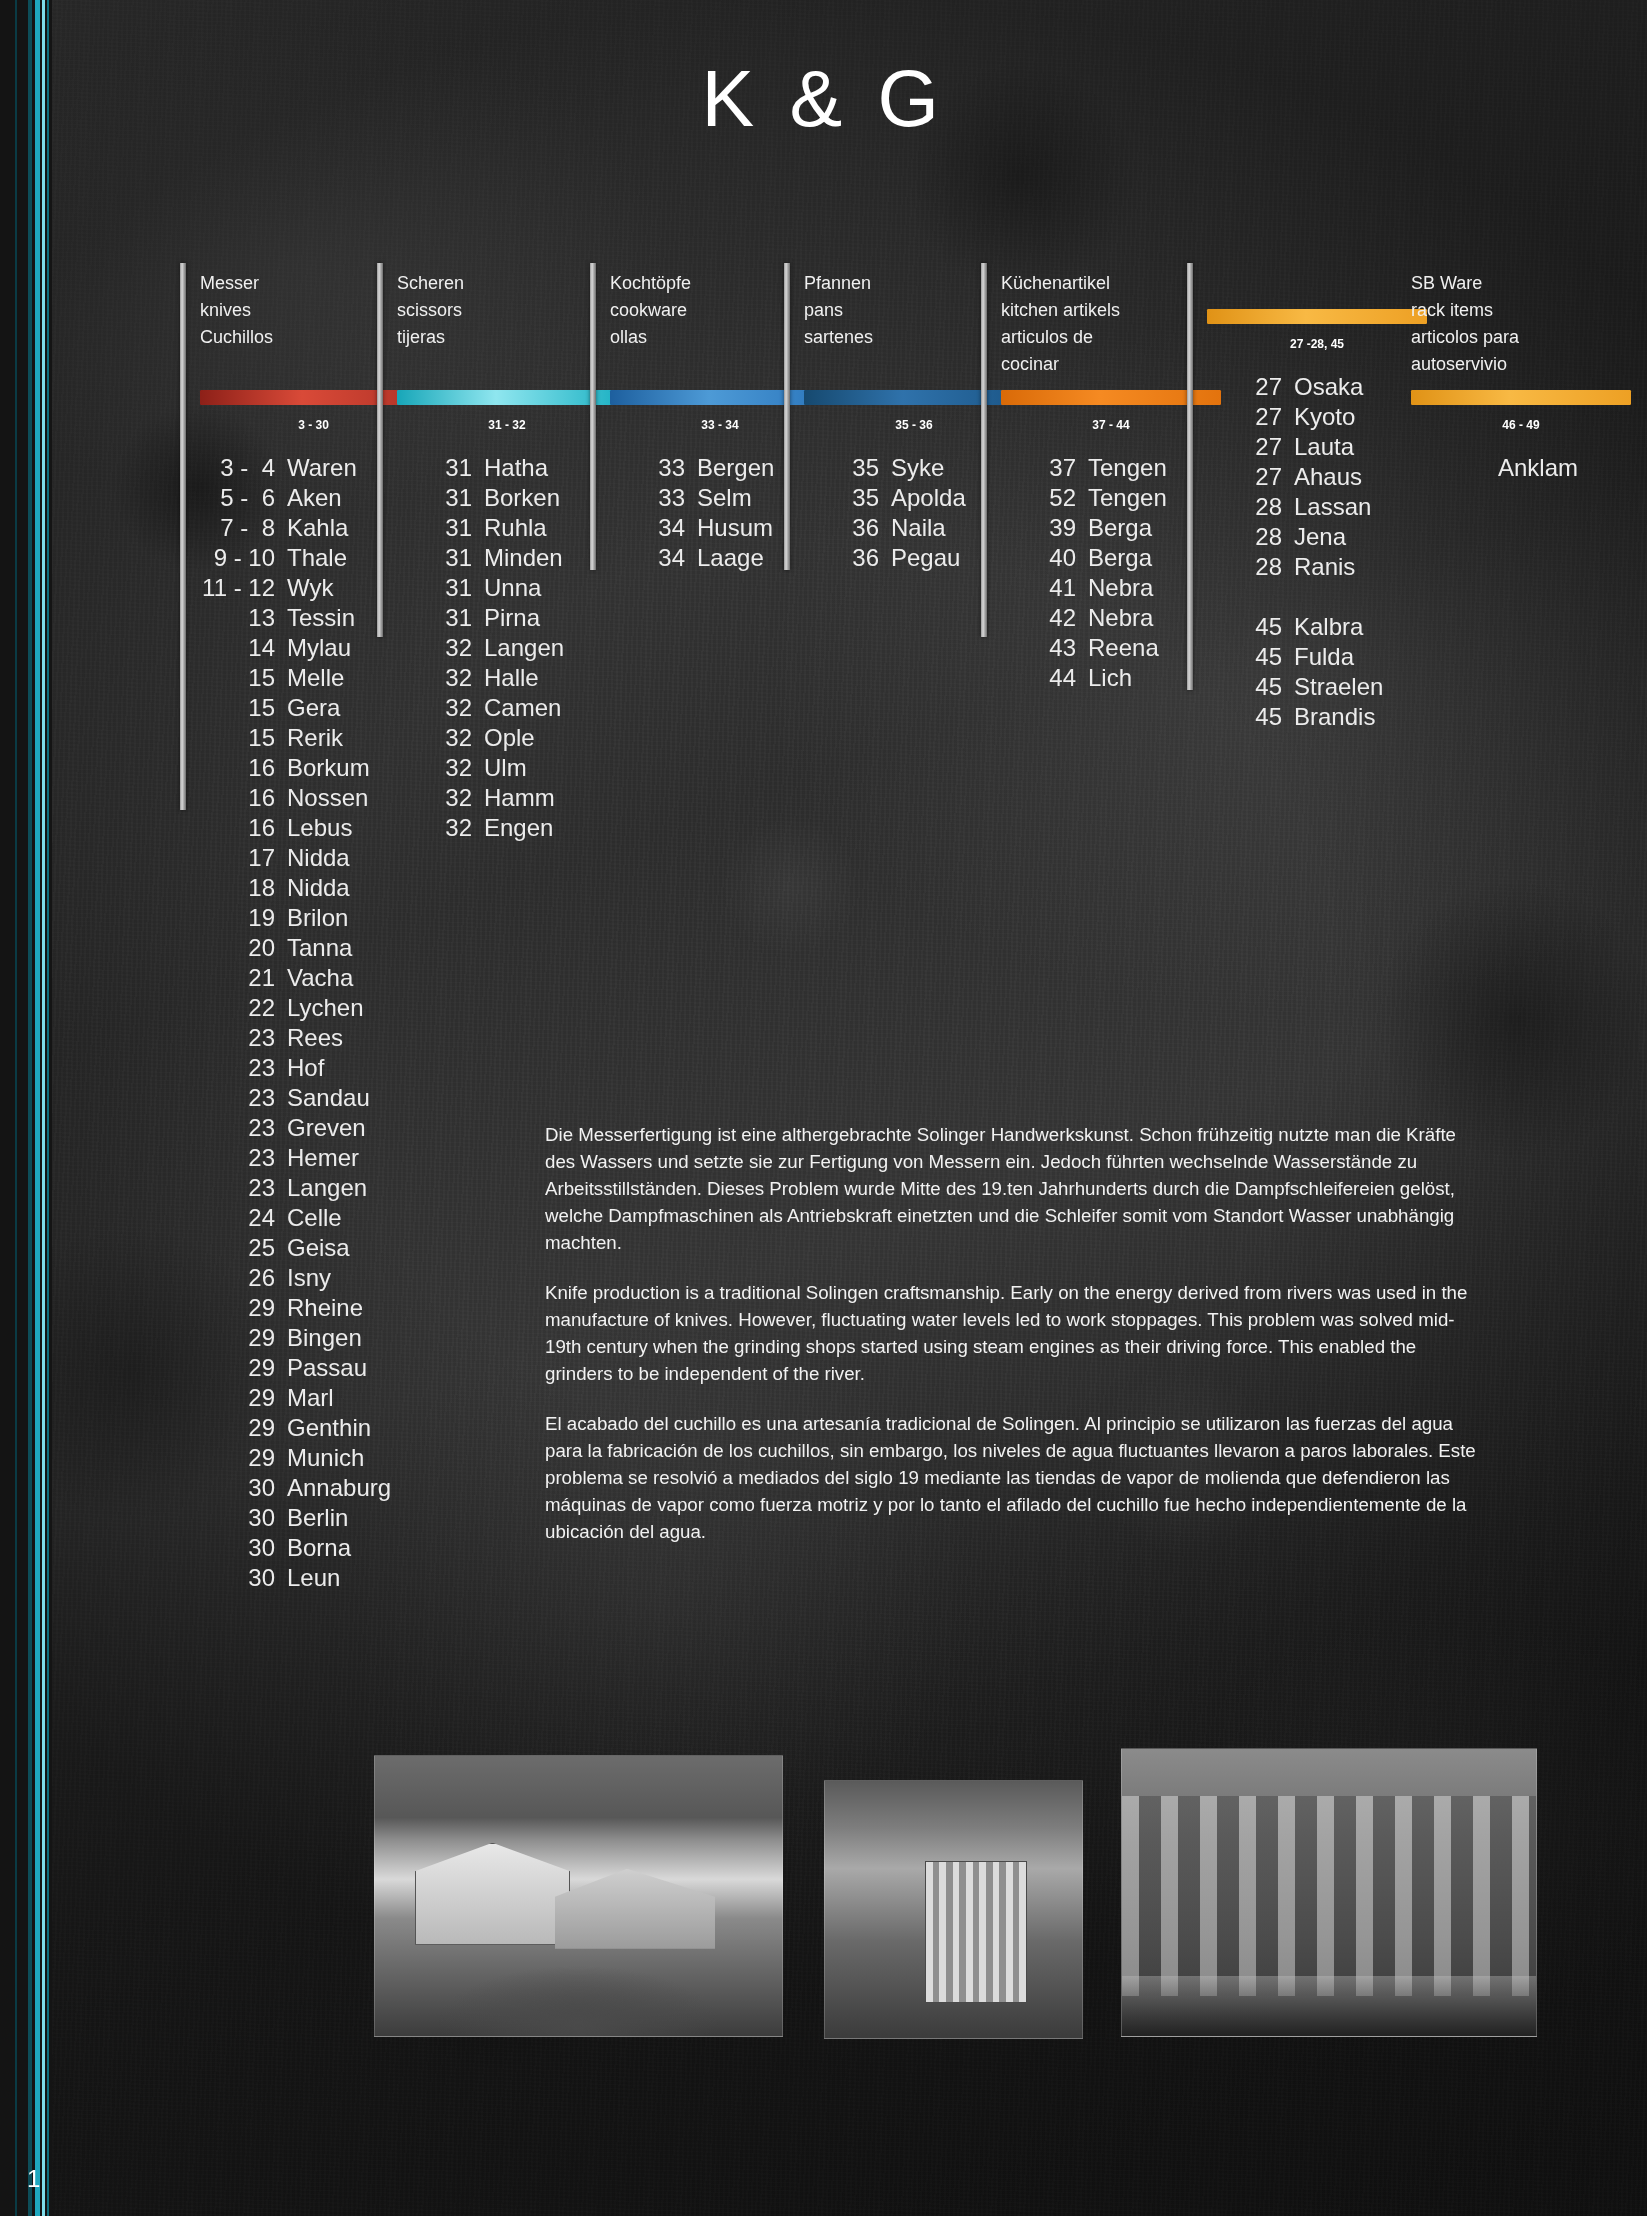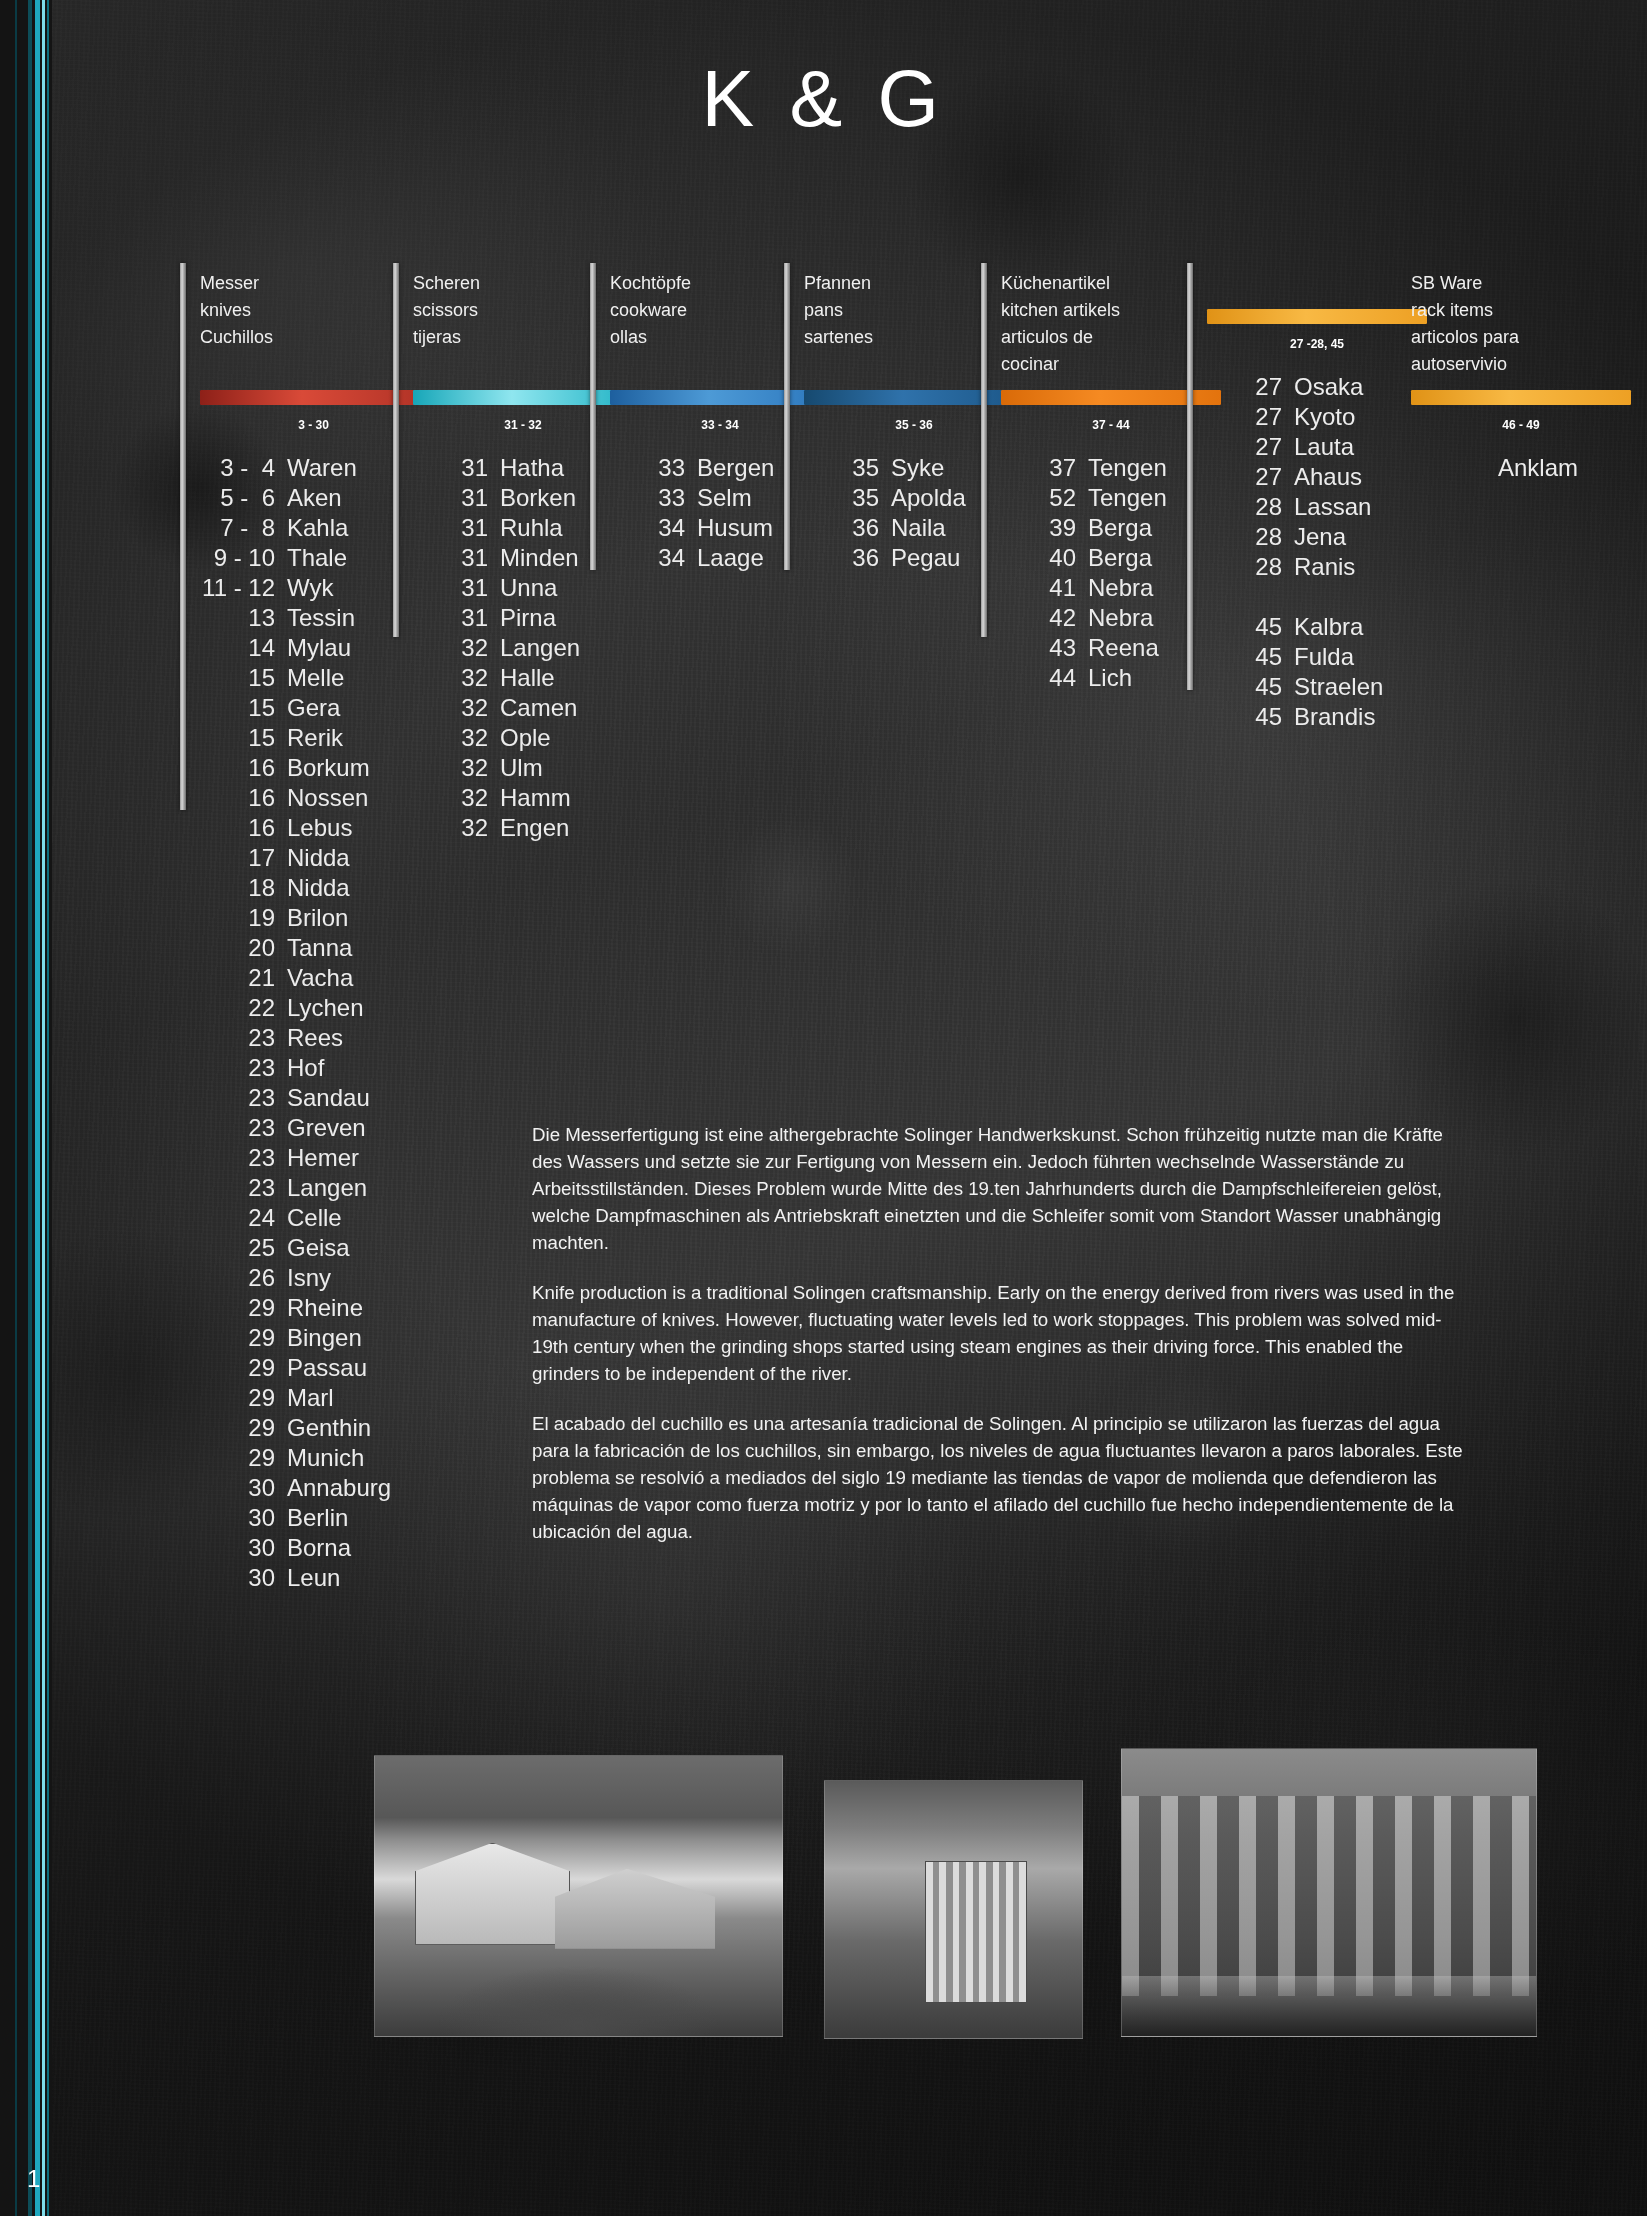--- a/index.html
+++ b/index.html
@@ -74,21 +74,21 @@
   .range{font-family:"Liberation Sans",sans-serif;font-size:12px;color:#ffffff;
     font-weight:bold;text-align:center;margin-top:13.3px;}
   .items{margin-top:21.3px;font-family:"Liberation Sans",sans-serif;font-size:24px;
     line-height:30px;color:#ececec;}
   .item{display:flex;}
   .inum{width:75px;text-align:right;padding-right:12px;white-space:pre;}
   .iname{text-align:left;}
   .spacer{height:30px;}
 
   
-  #copy{position:absolute;left:532px;top:1121px;width:934px;z-index:4;
+  #copy{position:absolute;left:545px;top:1121px;width:934px;z-index:4;
     font-family:"Liberation Sans",sans-serif;font-size:18.7px;line-height:27px;color:#f2f2f2;}
   #copy p{margin:0 0 23px 0;}
   #copy p:last-child{margin-bottom:0;}
 
   
   #photos{position:absolute;left:0;top:1748px;width:1647px;height:307px;z-index:4;}
   .photo{position:absolute;border:0.7px solid rgba(255,255,255,.18);
     filter:grayscale(100%);overflow:hidden;}
   .p1{left:374px;top:6.7px;width:407px;height:280px;
     background:
@@ -290,21 +290,21 @@
           <div class="item">
             <span class="inum">30</span>
             <span class="iname">Borna</span>
           </div>
           <div class="item">
             <span class="inum">30</span>
             <span class="iname">Leun</span>
           </div>
         </div>
       </div>
-      <div class="col" style="left: 213px; width: 220px;">
+      <div class="col" style="left: 197px; width: 220px;">
         <div class="colbar" style="height: 374px;"></div>
         <div class="chead">Scheren
 scissors
 tijeras</div>
         <div class="swatch" style="background: linear-gradient(90deg, rgb(23, 166, 184), rgb(143, 230, 239) 45%, rgb(31, 178, 196) 100%); margin-top: 39px;"></div>
         <div class="range">31 - 32</div>
         <div class="items">
           <div class="item">
             <span class="inum">31</span>
             <span class="iname">Hatha</span>

